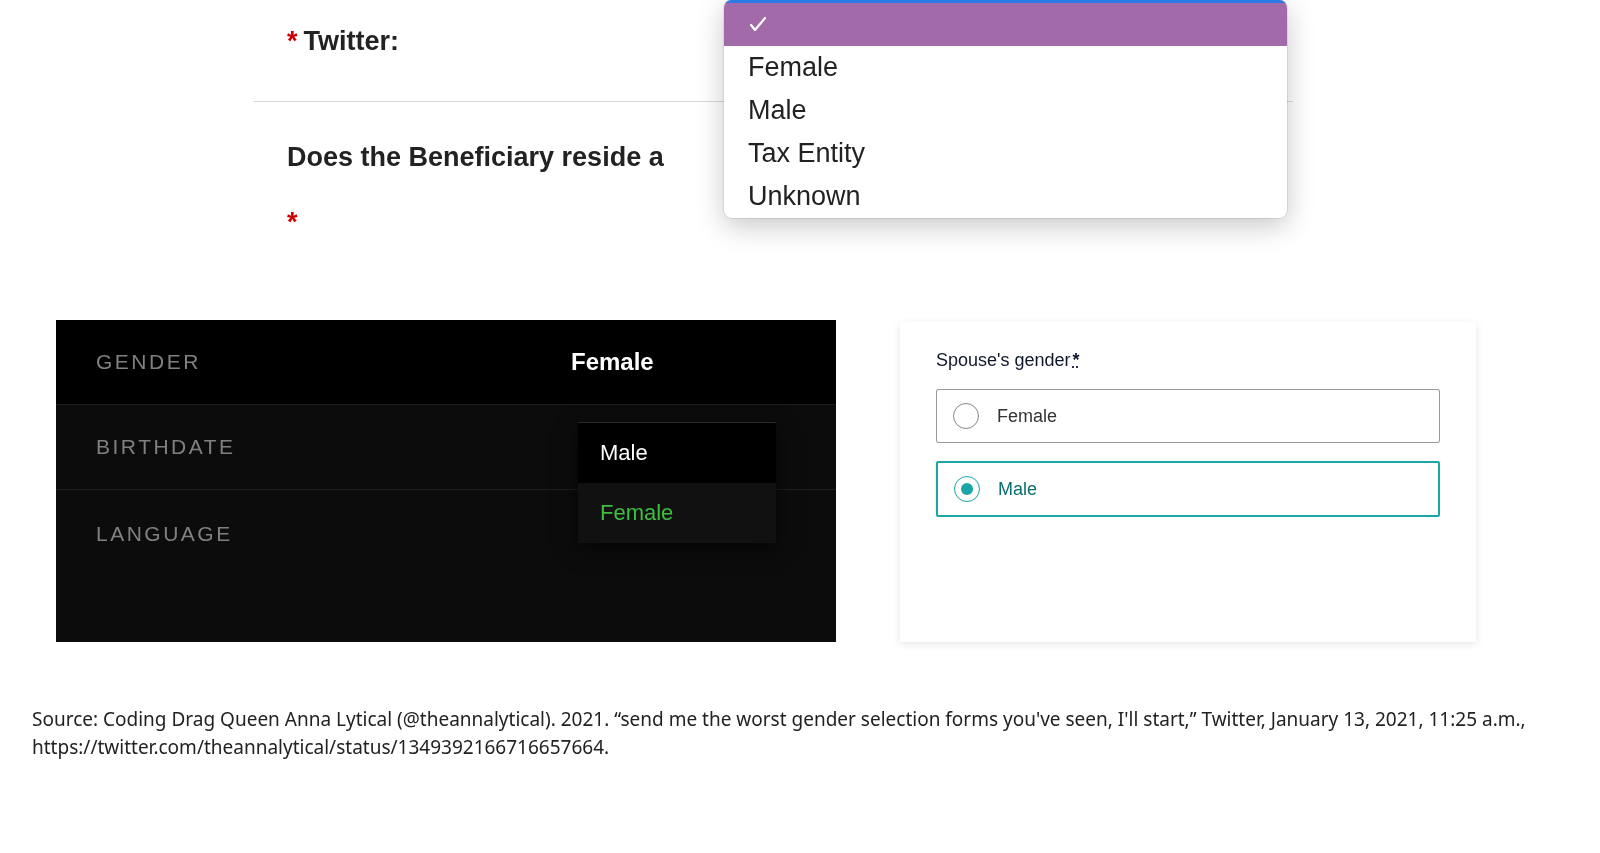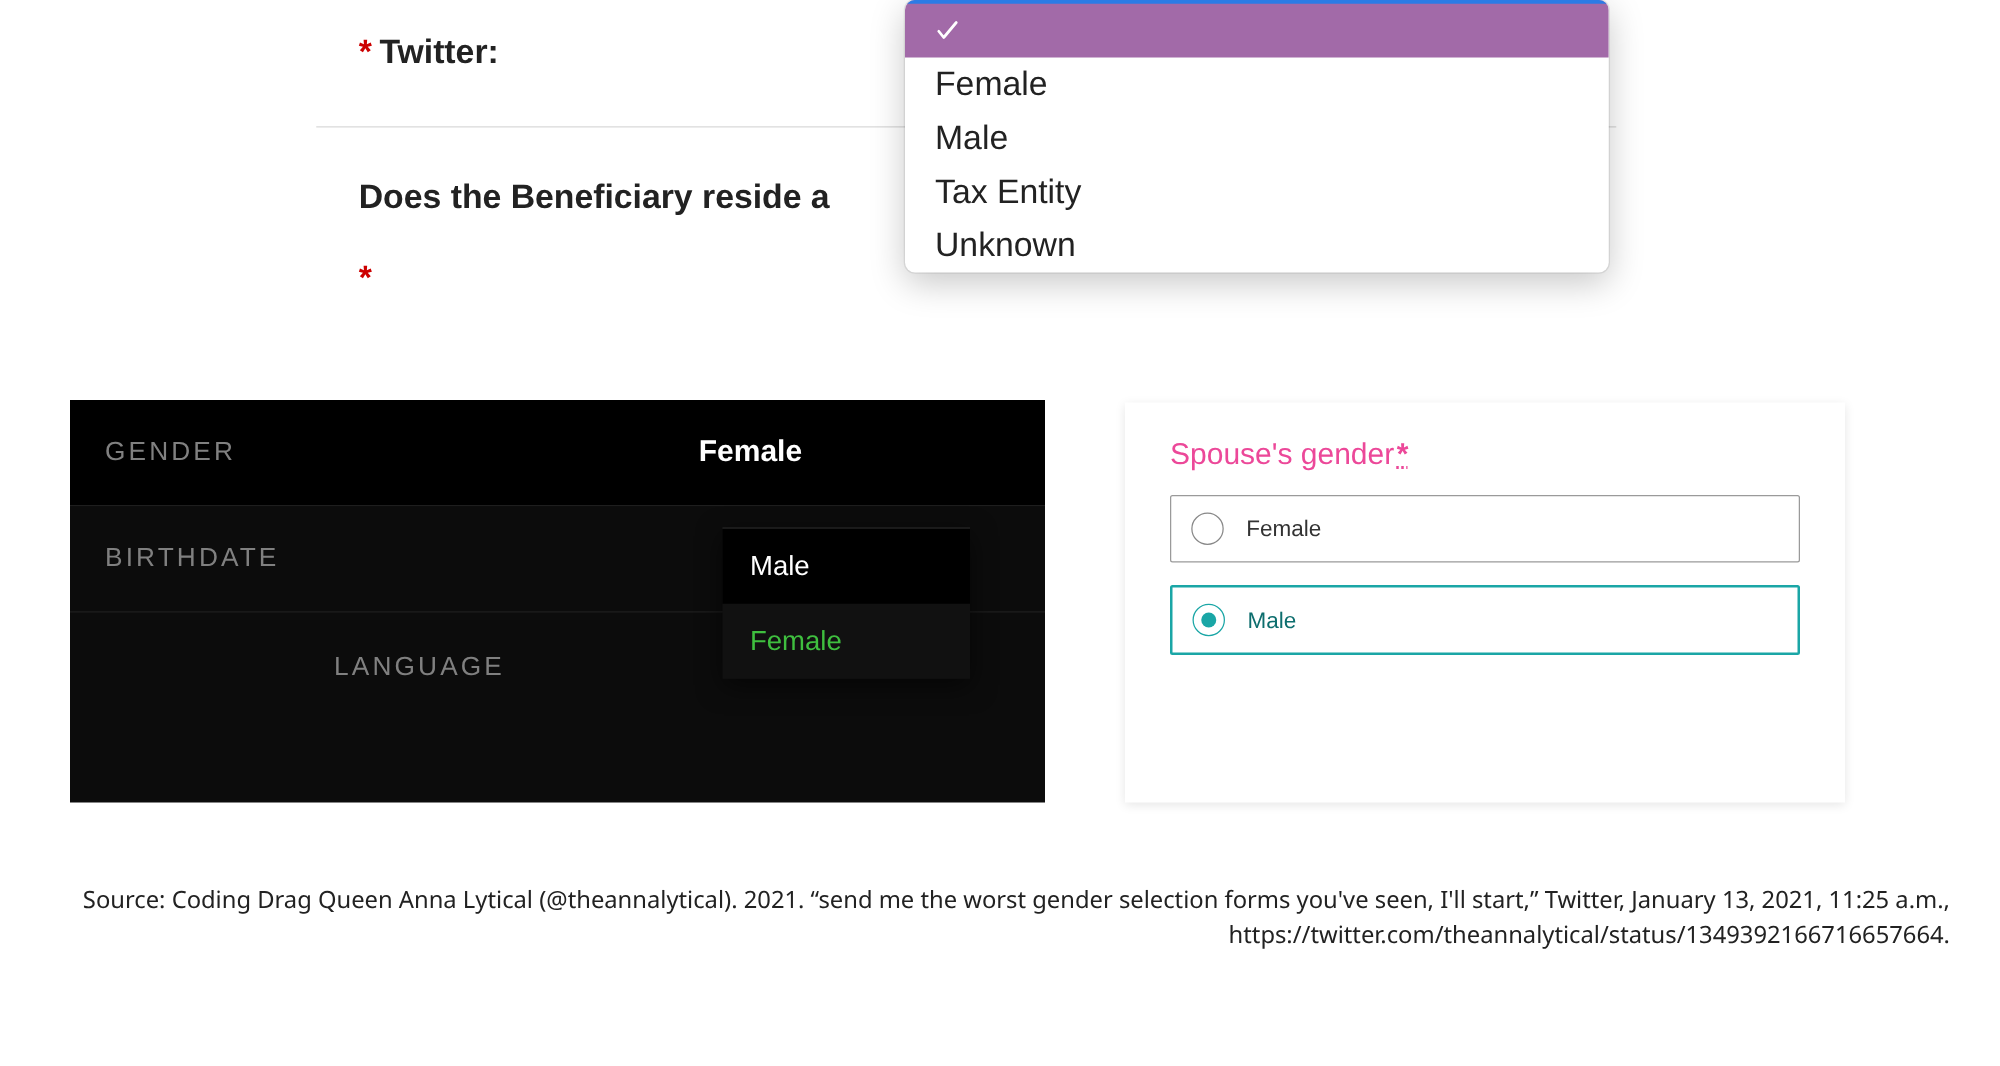--- a/index.html
+++ b/index.html
@@ -113,21 +113,21 @@
     width: 780px;
     height: 322px;
     background: #0c0c0c;
     overflow: hidden;
     z-index: 1;
   }
   .s2-row {
     display: flex;
     align-items: center;
     height: 85px;
-    padding-left: 28px;
+    padding-left: 40px;
     color: #808080;
     font-size: 21px;
     letter-spacing: 2.5px;
     border-bottom: 1px solid #1e1e1e;
     font-family: Arial, sans-serif;
   }
   .s2-row .label { flex: 0 0 320px; }
   .s2-row .val {
     color: #fff;
     letter-spacing: 0;
@@ -164,22 +164,22 @@
     left: 900px;
     top: 322px;
     width: 576px;
     height: 320px;
     background: #fff;
     box-shadow: 0 2px 8px rgba(0,0,0,0.10);
     padding: 28px 36px 20px;
     font-family: Arial, Helvetica, sans-serif;
   }
   .s3-title {
-    font-size: 24px;
-    color: #ec4899;
+    font-size: 18px;
+    color: #0f172a;
     margin-bottom: 18px;
   }
   .s3-star {
     text-decoration: underline dotted;
     font-weight: 700;
     padding-left: 2px;
   }
   .s3-option {
     border: 1px solid #9a9a9a;
     border-radius: 2px;
@@ -219,21 +219,20 @@
   
   .caption {
     position: absolute;
     left: 32px;
     right: 40px;
     top: 706px;
     font-family: "Segoe UI", "Noto Sans", Arial, sans-serif;
     font-size: 19px;
     line-height: 1.45;
     color: #222;
-    text-align: right;
   }
 </style>
 </head>
 <body>
 
 <div class="canvas">
 
   <div class="s1-wrap">
     <div class="s1-label-row">
       <span class="s1-required">*</span>
@@ -261,21 +260,21 @@
   </div>
 
   <div class="s2-wrap">
     <div class="s2-row active">
       <span class="label">GENDER</span>
       <span class="val">Female</span>
     </div>
     <div class="s2-row">
       <span class="label">BIRTHDATE</span>
     </div>
-    <div class="s2-row" style="border-bottom:none;height:140px;align-items:flex-start;padding-top:32px;text-align:right;">
+    <div class="s2-row" style="border-bottom:none;height:140px;align-items:flex-start;padding-top:32px;">
       <span class="label">LANGUAGE</span>
     </div>
     <div class="s2-submenu">
       <div class="s2-sub-item sel">Male</div>
       <div class="s2-sub-item current">Female</div>
     </div>
   </div>
 
   <div class="s3-wrap">
     <div class="s3-title">

